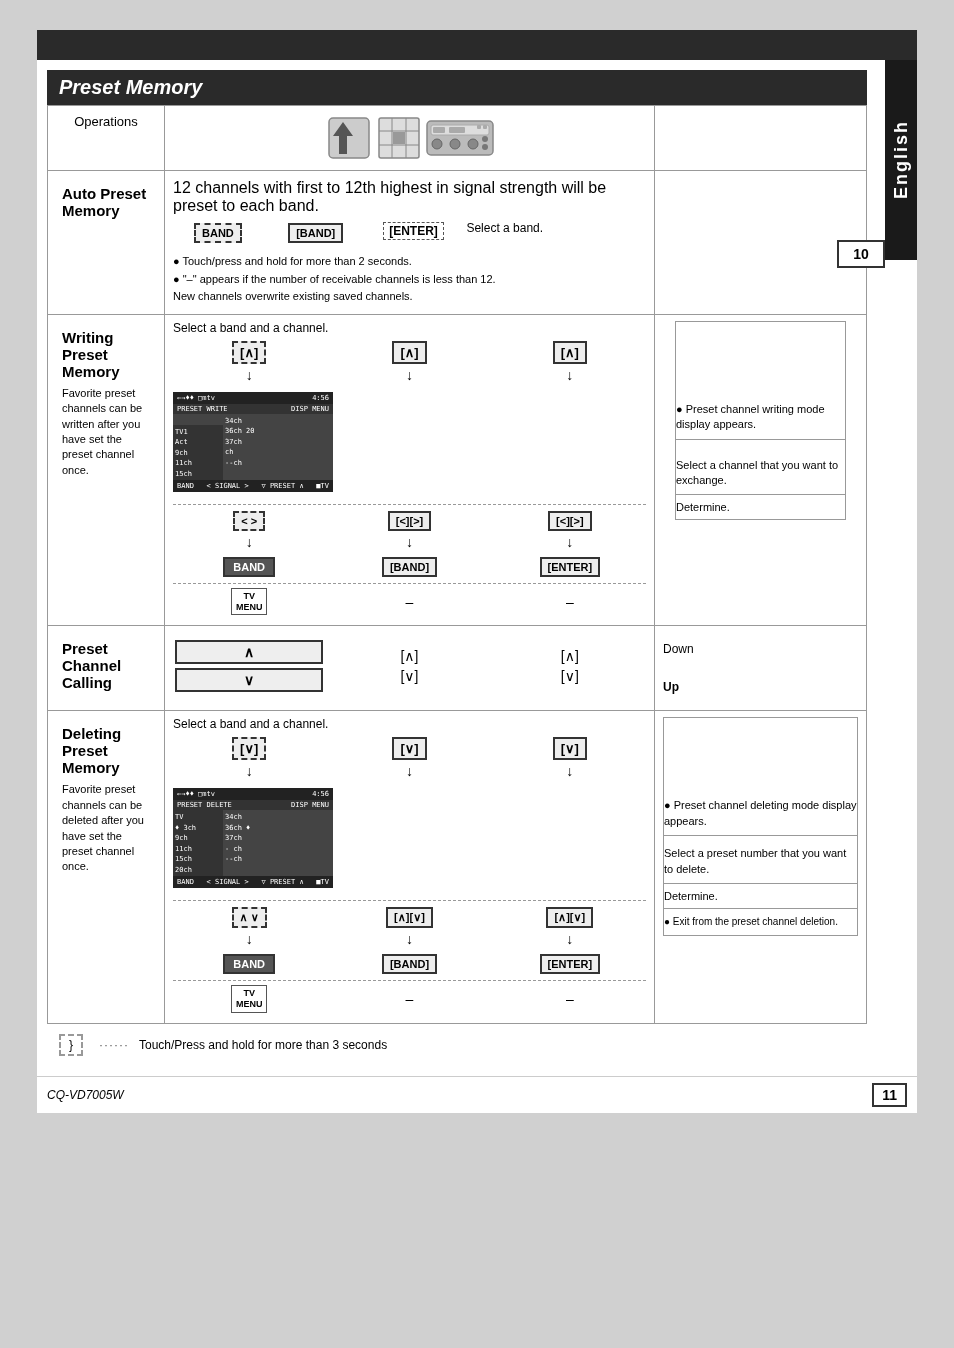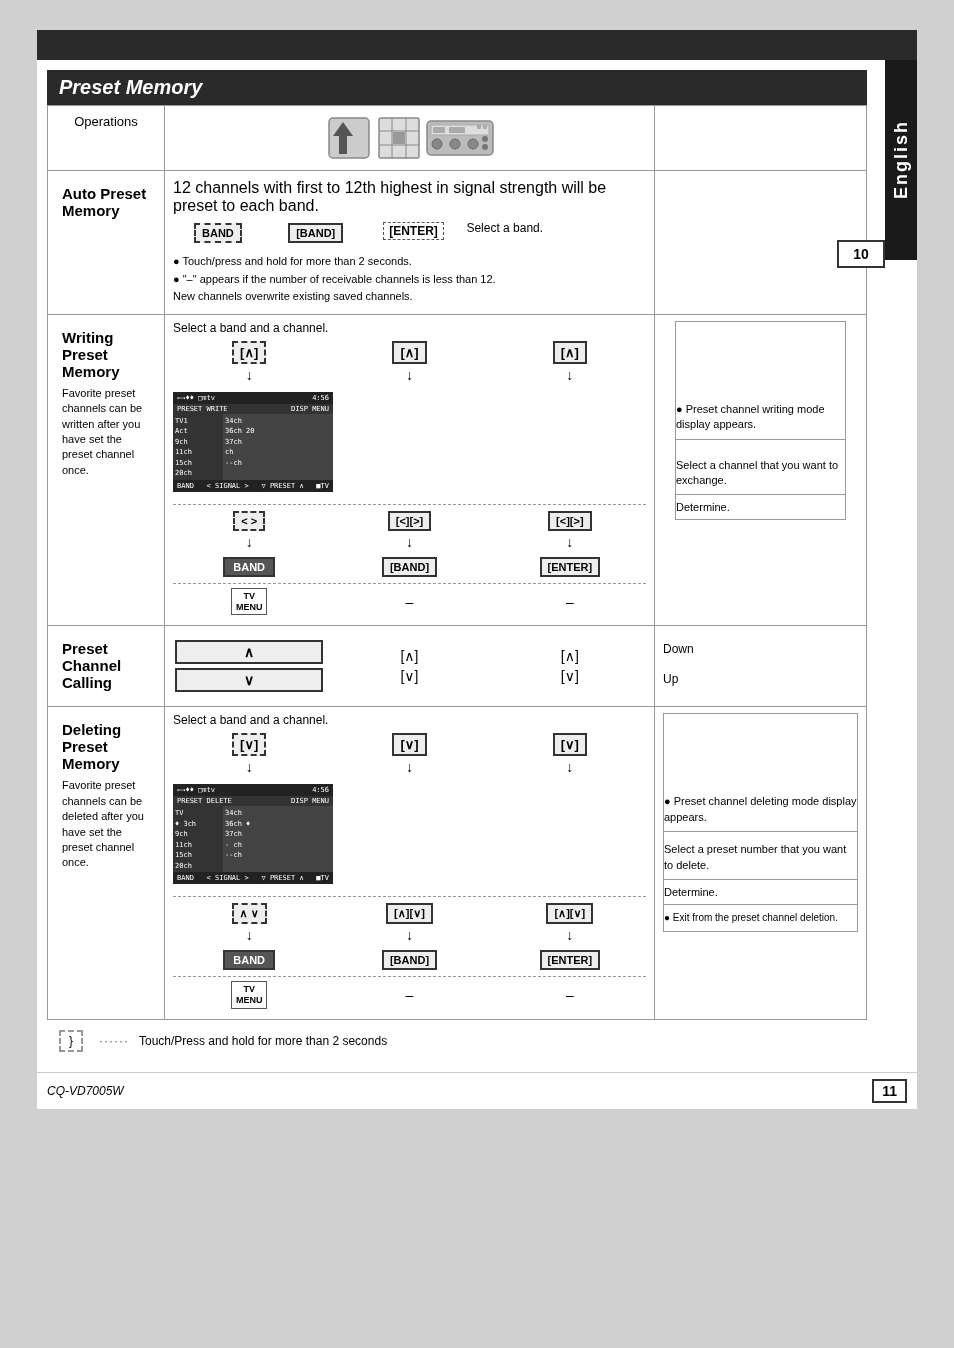--- a/index.html
+++ b/index.html
@@ -419,21 +419,21 @@
                   <div class="screen-display">
                     <div class="screen-header">
                       <span>←→♦♦ □mtv</span>
                       <span>4:56</span>
                     </div>
                     <div style="background:#333; font-size:7px; color:white; padding:1px 4px; display:flex; justify-content:space-between;">
                       <span>PRESET WRITE</span>
                       <span>DISP MENU</span>
                     </div>
                     <div class="screen-content">
-                      <div class="screen-left" style="color:white; font-size:7px; line-height:1.5;">
+                      <div class="screen-left" style="color:white; font-size:7px; line-height:1.5;margin-top:11px;">
                         <div>TV1</div>
                         <div>Act</div>
                         <div>9ch</div>
                         <div>11ch</div>
                         <div>15ch</div>
                         <div>20ch</div>
                         <div>30ch</div>
                       </div>
                       <div class="screen-right" style="color:white; font-size:7px; line-height:1.5;">
                         <div>34ch</div>
@@ -543,21 +543,21 @@
             <div class="col-item">
               <div style="text-align:center;">
                 <span style="font-size:14px; display:block; margin-bottom:4px;">[∧]</span>
                 <span style="font-size:14px; display:block;">[∨]</span>
               </div>
             </div>
           </div>
         </td>
         <td style="padding:8px; font-size:12px; vertical-align:top;">
           <div style="padding: 8px 0;">Down</div>
-          <div style="padding: 8px 0; margin-top: 0;">Up</div>
+          <div style="padding: 8px 0; margin-top: 8px; font-weight: bold;">Up</div>
         </td>
       </tr>
 
       <tr>
         <td class="left-col">
           <div class="section-header">
             <strong>Deleting Preset Memory</strong>
             <div class="sub-text">Favorite preset channels can be deleted after you have set the preset channel once.</div>
           </div>
         </td>
@@ -692,21 +692,21 @@
               </table>
         </td>
       </tr>
 
     </tbody>
       </table>
 
     <div class="bottom-note-row">
       <span class="bottom-note">}</span>
       <span style="font-size:12px; letter-spacing:1px; color:#555;">······</span>
-      <span style="font-size:12px;">Touch/Press and hold for more than 2 seconds</span>
+      <span style="font-size:12px;">Touch/Press and hold for more than 3 seconds</span>
     </div>
 
   </div>
 
   <div class="cq-footer">
     <span class="cq-model">CQ-VD7005W</span>
     <span class="cq-page">11</span>
   </div>
 
 </div>

